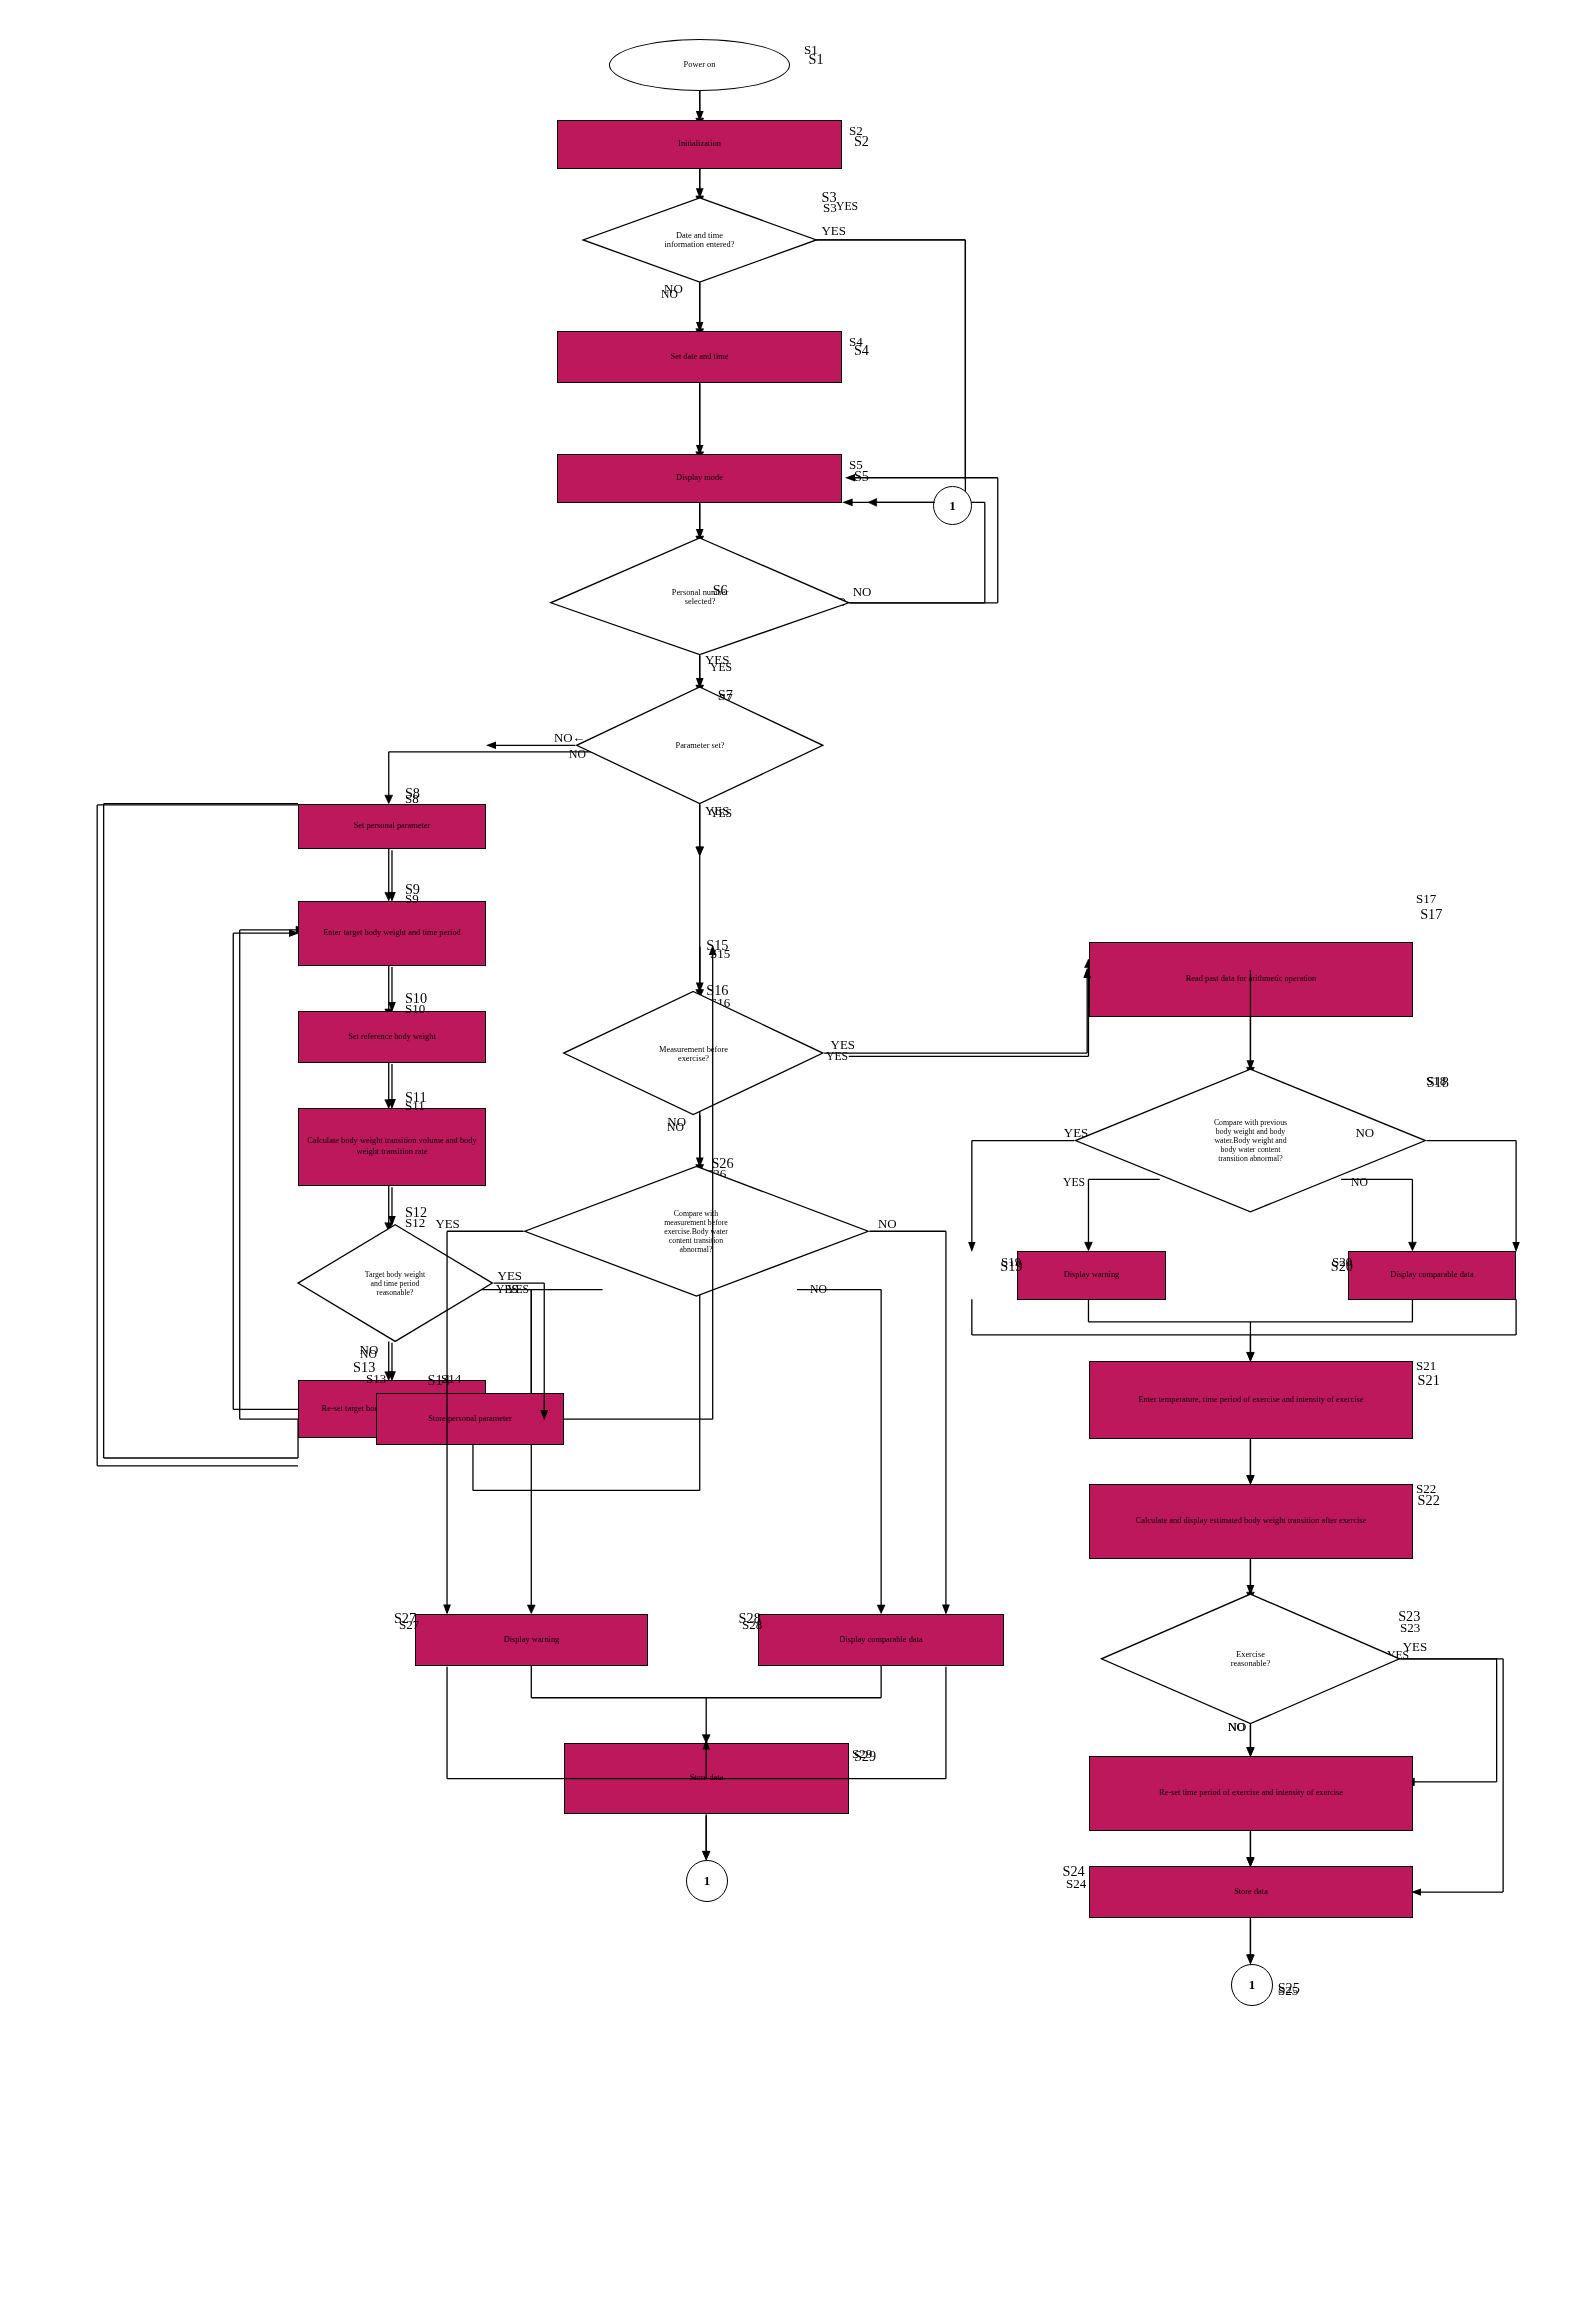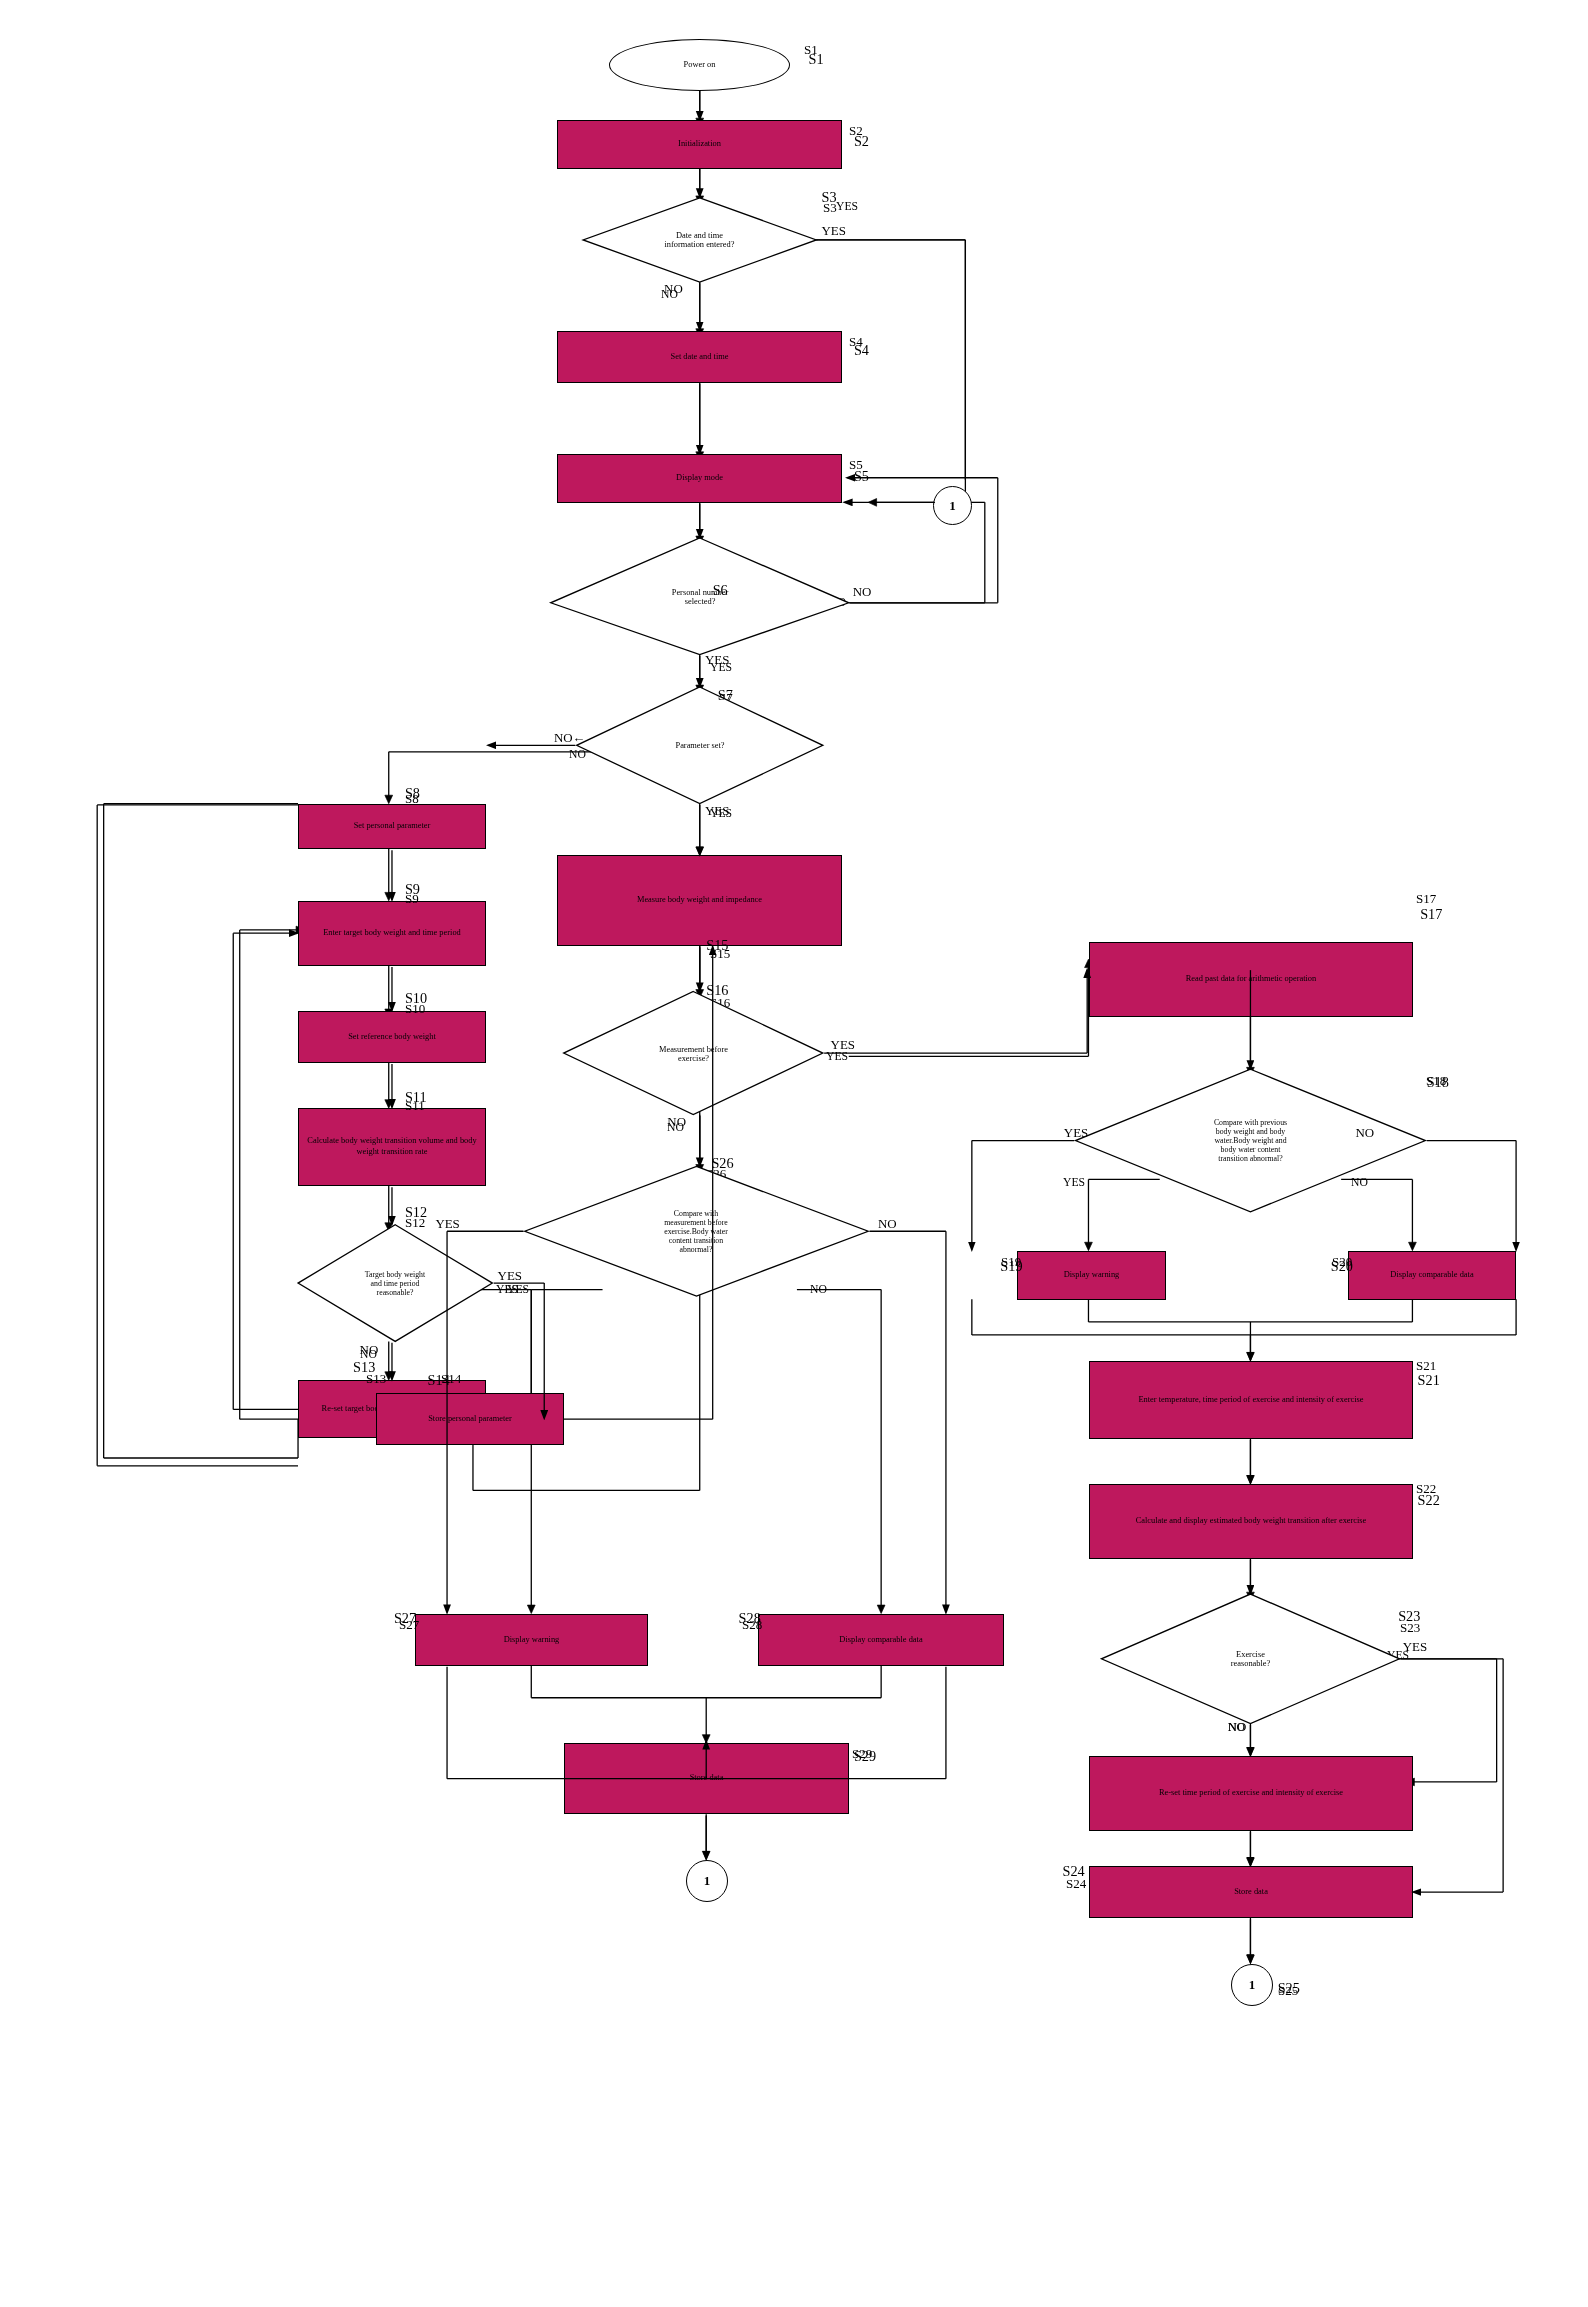--- a/index.html
+++ b/index.html
@@ -278,23 +278,20 @@
   <div class="node rect" data-name="reset-target-node" style="left:298px; top:1380px; width:188px; height:58px;">
     <span data-name="reset-target-label">Re-set target body weight and time period</span>
   </div>
   <span class="step-label" data-name="s13-label" style="left:366px; top:1371px;">S13</span>
 
   <div class="node rect" data-name="store-personal-node" style="left:376px; top:1393px; width:188px; height:52px;">
     <span data-name="store-personal-label">Store personal parameter</span>
   </div>
   <span class="step-label" data-name="s14-label" style="left:441px; top:1371px;">S14</span>
 
-  <div class="node rect" data-name="measure-body-node" style="left:557px; top:855px; width:285px; height:91px;">
-    <span data-name="measure-body-label">Measure body weight and impedance</span>
-  </div>
   <span class="step-label" data-name="s15-label" style="left:710px; top:946px;">S15</span>
 
   <span class="step-label" data-name="s16-label" style="left:710px; top:995px;">S16</span>
   <span class="yes-no-label" data-name="s16-yes" style="left:826px; top:1050px;">YES</span>
   <span class="yes-no-label" data-name="s16-no" style="left:667px; top:1121px;">NO</span>
 
   <div class="node rect" data-name="read-past-node" style="left:1089px; top:894px; width:324px; height:75px;margin-top:48px;">
     <span data-name="read-past-label">Read past data for arithmetic operation</span>
   </div>
   <span class="step-label" data-name="s17-label" style="left:1416px; top:891px;">S17</span>

